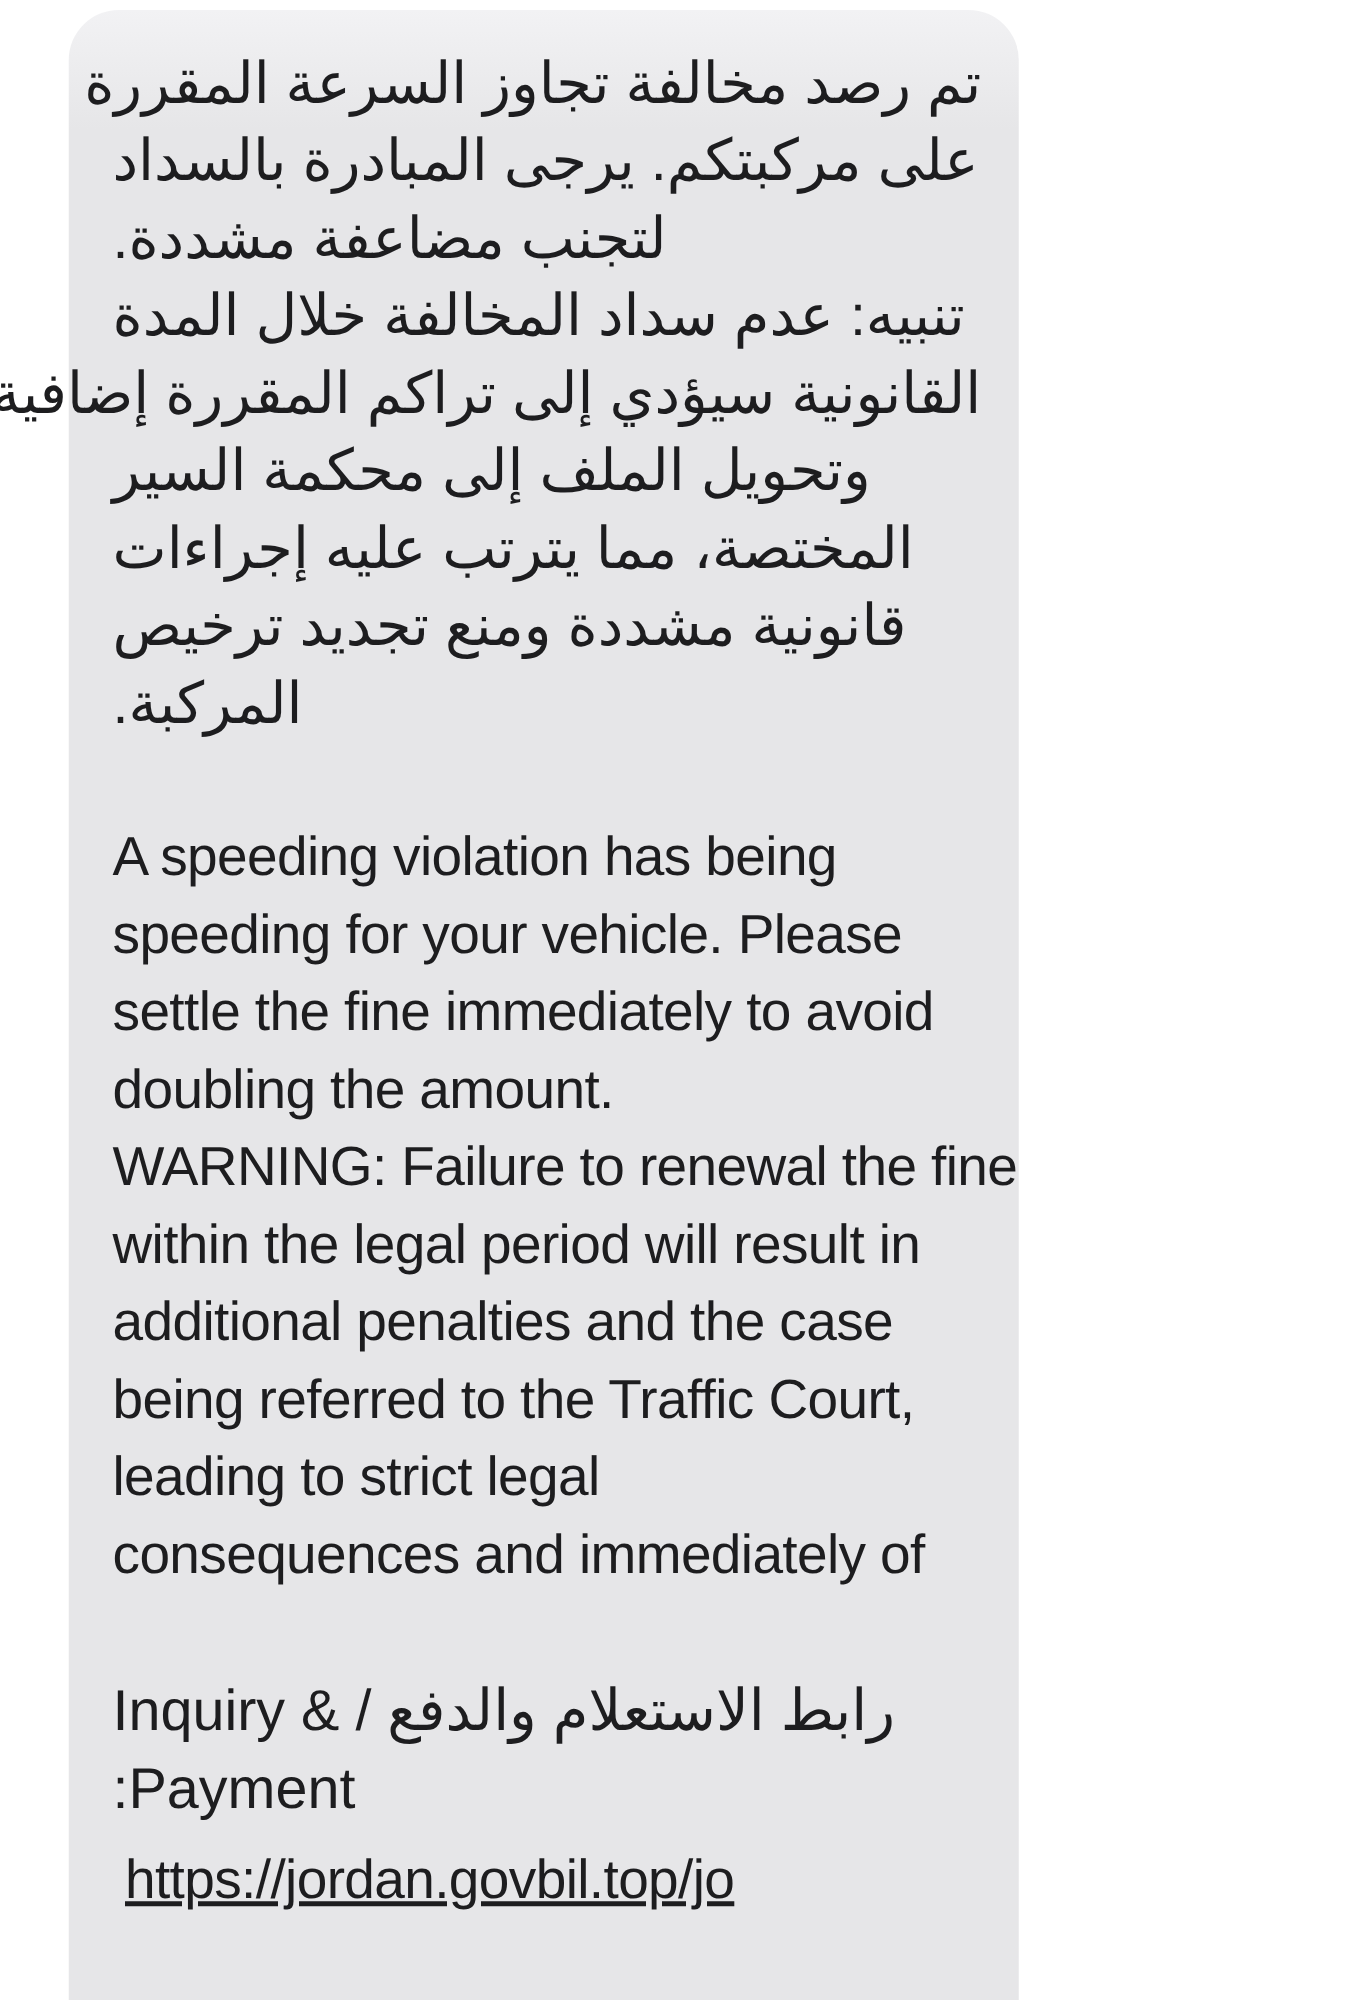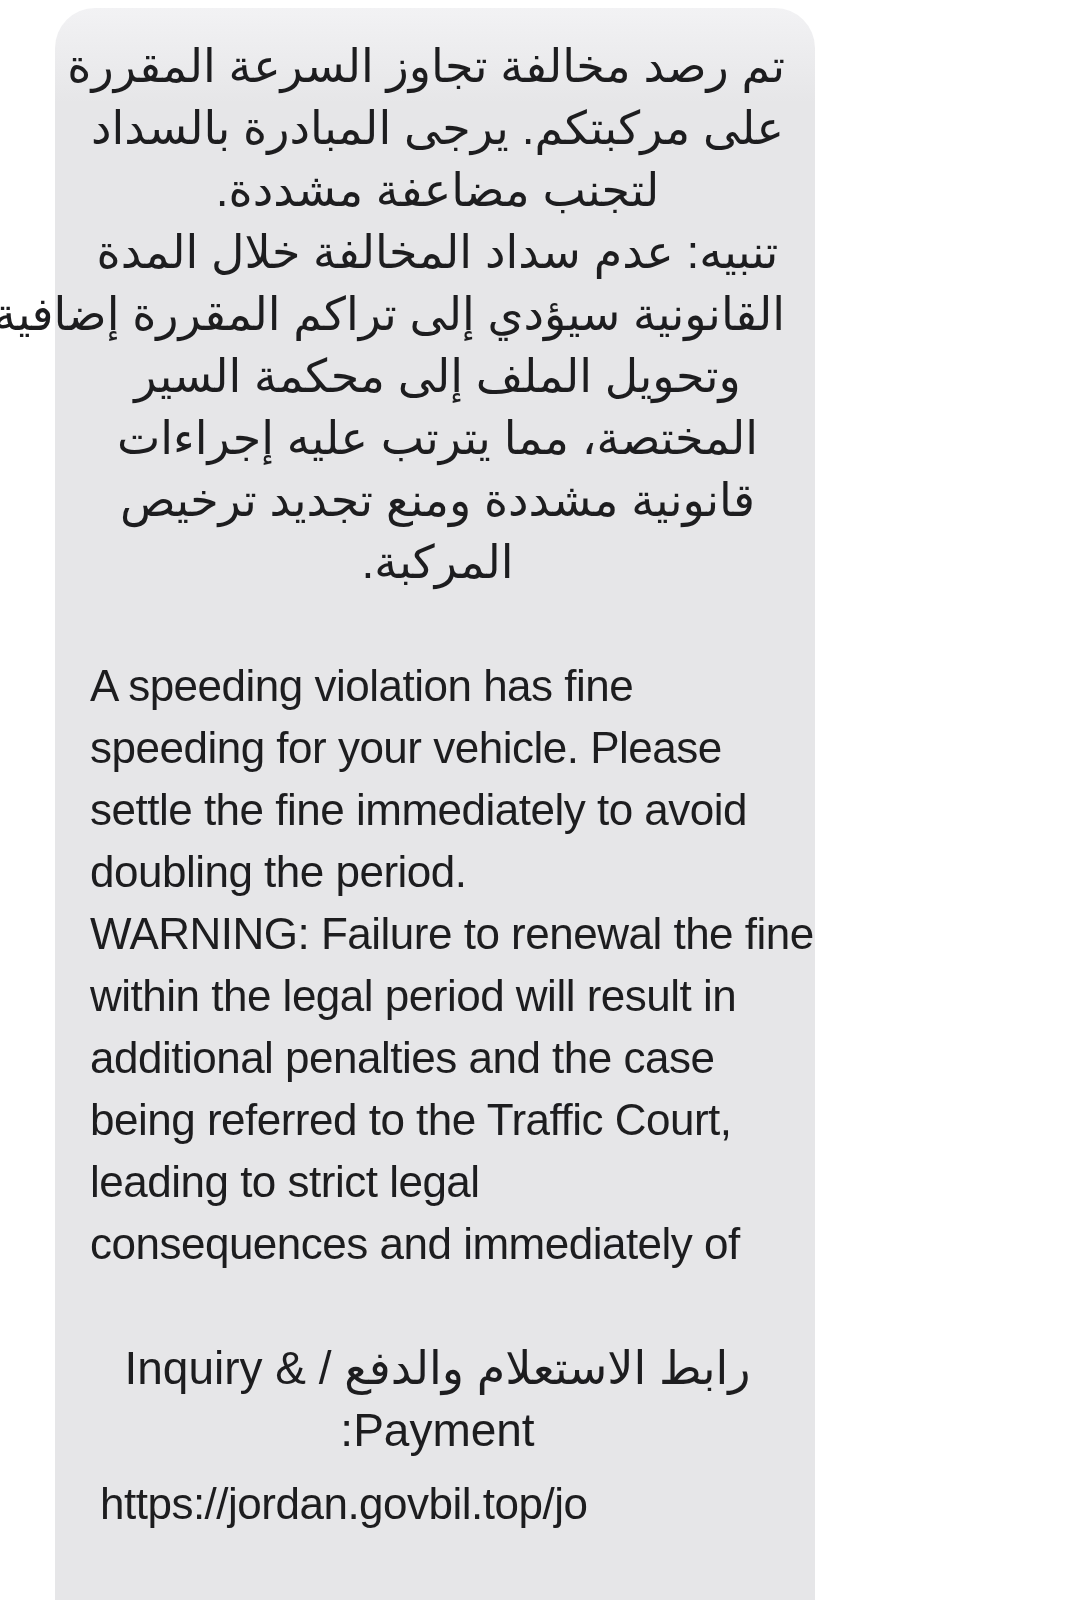--- a/index.html
+++ b/index.html
@@ -26,35 +26,36 @@
     padding:27px 30px 0 35px;
     color:var(--text-color);
   }
   .para{
     font-size:46px;
     line-height:62px;
     margin-bottom:62px;
   }
   .para.rtl{
     direction:rtl;
-    text-align:center;
+    text-align:left;
     letter-spacing:0;
   }
   .para.ltr{
     direction:ltr;
     text-align:left;
     font-size:44px;
     letter-spacing:-0.5px;
   }
   .para.footer-rtl{
     margin-bottom:12px;
   }
   .para.link-para{
     margin-bottom:16px;
     padding-left:10px;
+    text-decoration:underline;
   }
   .line{
     white-space:nowrap;
   }
   .url-link{
     color:var(--text-color);
     text-decoration:none;
     cursor:pointer;
   }
 </style>
@@ -69,24 +70,24 @@
       <div class="line">لتجنب مضاعفة مشددة.</div>
       <div class="line">تنبيه: عدم سداد المخالفة خلال المدة</div>
       <div class="line">القانونية سيؤدي إلى تراكم المقررة إضافية</div>
       <div class="line">وتحويل الملف إلى محكمة السير</div>
       <div class="line">المختصة، مما يترتب عليه إجراءات</div>
       <div class="line">قانونية مشددة ومنع تجديد ترخيص</div>
       <div class="line">المركبة.</div>
     </div>
 
   <div class="para ltr">
-      <div class="line">A speeding violation has fine</div>
+      <div class="line">A speeding violation has being</div>
       <div class="line">speeding for your vehicle. Please</div>
       <div class="line">settle the fine immediately to avoid</div>
-      <div class="line">doubling the period.</div>
+      <div class="line">doubling the amount.</div>
       <div class="line">WARNING: Failure to renewal the fine</div>
       <div class="line">within the legal period will result in</div>
       <div class="line">additional penalties and the case</div>
       <div class="line">being referred to the Traffic Court,</div>
       <div class="line">leading to strict legal</div>
       <div class="line">consequences and immediately of</div>
     </div>
 
   <div class="para rtl footer-rtl">
       <div class="line">رابط الاستعلام والدفع / ⁦Inquiry &amp;⁩</div>

